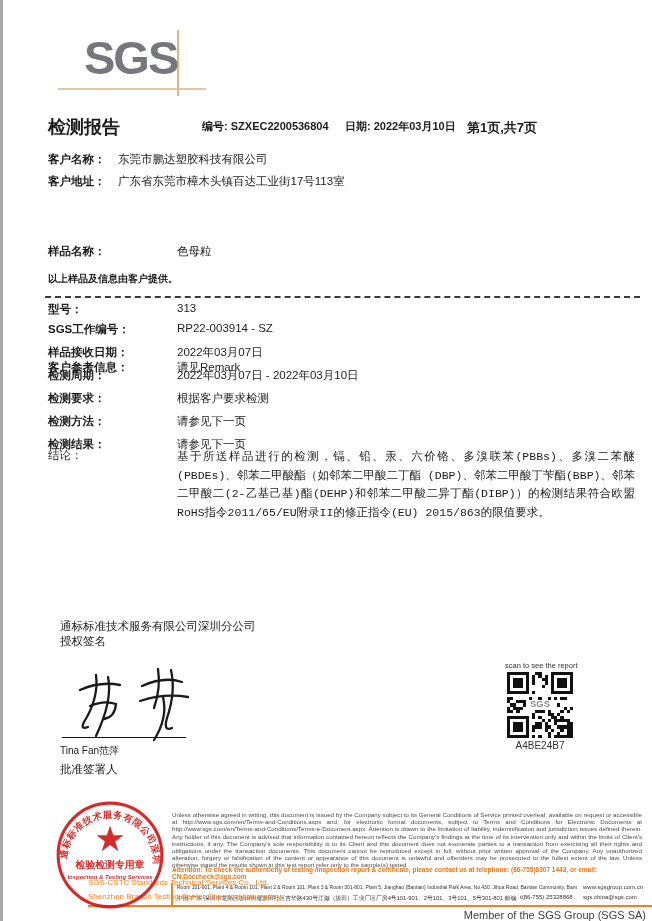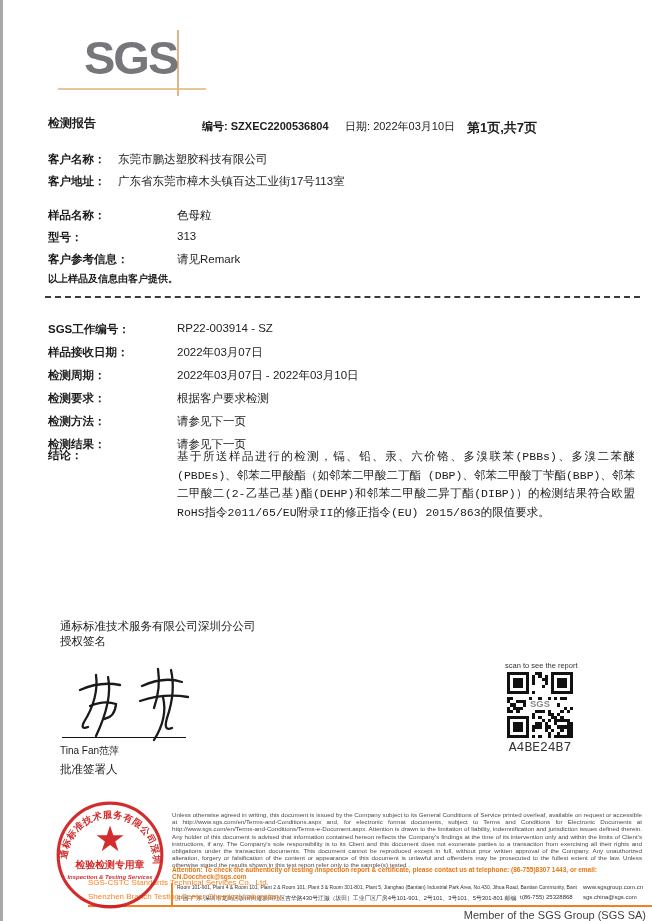--- a/index.html
+++ b/index.html
@@ -8,57 +8,57 @@
   .edge{position:absolute;left:0;top:0;width:3px;height:921px;background:#a9a9a9;}
 
   
   .logo{position:absolute;left:56px;top:28px;width:160px;height:70px;}
   .logo-text{position:absolute;left:28px;top:2px;font-size:47px;font-weight:bold;
              color:#76777a;letter-spacing:-2px;font-family:"Liberation Sans",sans-serif;}
   .logo-hline{position:absolute;left:2px;top:60px;width:148px;height:2px;background:#e8c69c;}
   .logo-vline{position:absolute;left:121px;top:2px;width:2px;height:66px;background:#e0b488;}
 
   
-  .t-title{position:absolute;left:48px;top:115px;font-size:12px;font-weight:bold;color:#1c1c1c;}
+  .t-title{position:absolute;left:48px;top:115px;font-size:18px;font-weight:bold;color:#1c1c1c;}
   .t-no{position:absolute;left:202px;top:119px;font-size:11px;font-weight:bold;color:#1c1c1c;}
-  .t-date{position:absolute;left:345px;top:119px;font-size:11px;font-weight:normal;color:#1c1c1c;}
+  .t-date{position:absolute;left:345px;top:119px;font-size:11px;font-weight:bold;color:#1c1c1c;}
   .t-page{position:absolute;left:467px;top:119px;font-size:13px;font-weight:bold;color:#1c1c1c;}
 
   
   .block{position:absolute;left:48px;font-size:11.5px;color:#1c1c1c;}
   .row{display:flex;align-items:flex-start;}
   .row .lbl{font-weight:bold;flex:none;}
   .client-block{top:152px;}
   .client-block .row{height:22px;gap:8px;}
   .client-block .lbl{width:62px;}
   .sample-block{top:208px;}
-  .sample-block .row{height:22px;}
+  .sample-block .row{height:22px;margin-top:36px;}
   .sample-block .lbl{width:129px;}
   .note{position:absolute;left:48px;top:272px;font-size:10px;font-weight:bold;color:#1c1c1c;}
   .dash{position:absolute;left:45px;top:296px;width:595px;border-top:2px dashed #3a3a3a;}
 
   .job-block{top:322px;}
   .job-block .row{height:23px;}
   .job-block .lbl{width:129px;}
   .concl-row{position:absolute;left:48px;top:448px;display:flex;font-size:11.5px;color:#1c1c1c;}
-  .concl-row .lbl{width:129px;font-weight:bold;flex:none;}
+  .concl-row .lbl{width:129px;font-weight:normal;flex:none;}
   .concl-row .para{width:458px;line-height:18.6px;text-align:justify;font-family:Liberation Mono, monospace;}
 
   
   .sig-company{position:absolute;left:60px;top:619px;font-size:11.5px;color:#1c1c1c;}
   .sig-auth{position:absolute;left:60px;top:634px;font-size:11.5px;color:#1c1c1c;}
   .sig-img{position:absolute;left:70px;top:660px;}
   .sig-line{position:absolute;left:62px;top:737px;width:124px;border-top:1.6px solid #111;}
   .sig-name{position:absolute;left:60px;top:744px;font-size:10px;color:#1c1c1c;}
   .sig-title{position:absolute;left:60px;top:762px;font-size:11.5px;color:#1c1c1c;}
 
   
   .qr-caption{position:absolute;left:505px;top:661px;font-size:7.5px;color:#333;}
   .qr-box{position:absolute;left:507px;top:672px;width:66px;height:66px;}
-  .qr-code-text{position:absolute;left:507px;top:740px;width:66px;text-align:center;font-size:13px;color:#333;font-family:Liberation Mono, monospace;}
+  .qr-code-text{position:absolute;left:507px;top:740px;width:66px;text-align:center;font-size:10px;color:#333;}
 
   
   .stamp{position:absolute;left:54px;top:799px;width:112px;height:112px;opacity:.93;z-index:3;}
   
   .f-company{position:absolute;left:88px;top:878px;font-size:8px;color:#f5821f;z-index:2;}
   .f-lab{position:absolute;left:88px;top:892px;font-size:8px;color:#f5821f;z-index:2;}
   .disclaimer{position:absolute;left:172px;top:811px;width:470px;font-size:6.2px;line-height:7.2px;
               color:#4a4a4a;text-align:justify;}
   .attention{position:absolute;left:172px;top:866px;width:470px;font-size:6.5px;line-height:7.4px;
              font-weight:bold;color:#e87613;}

